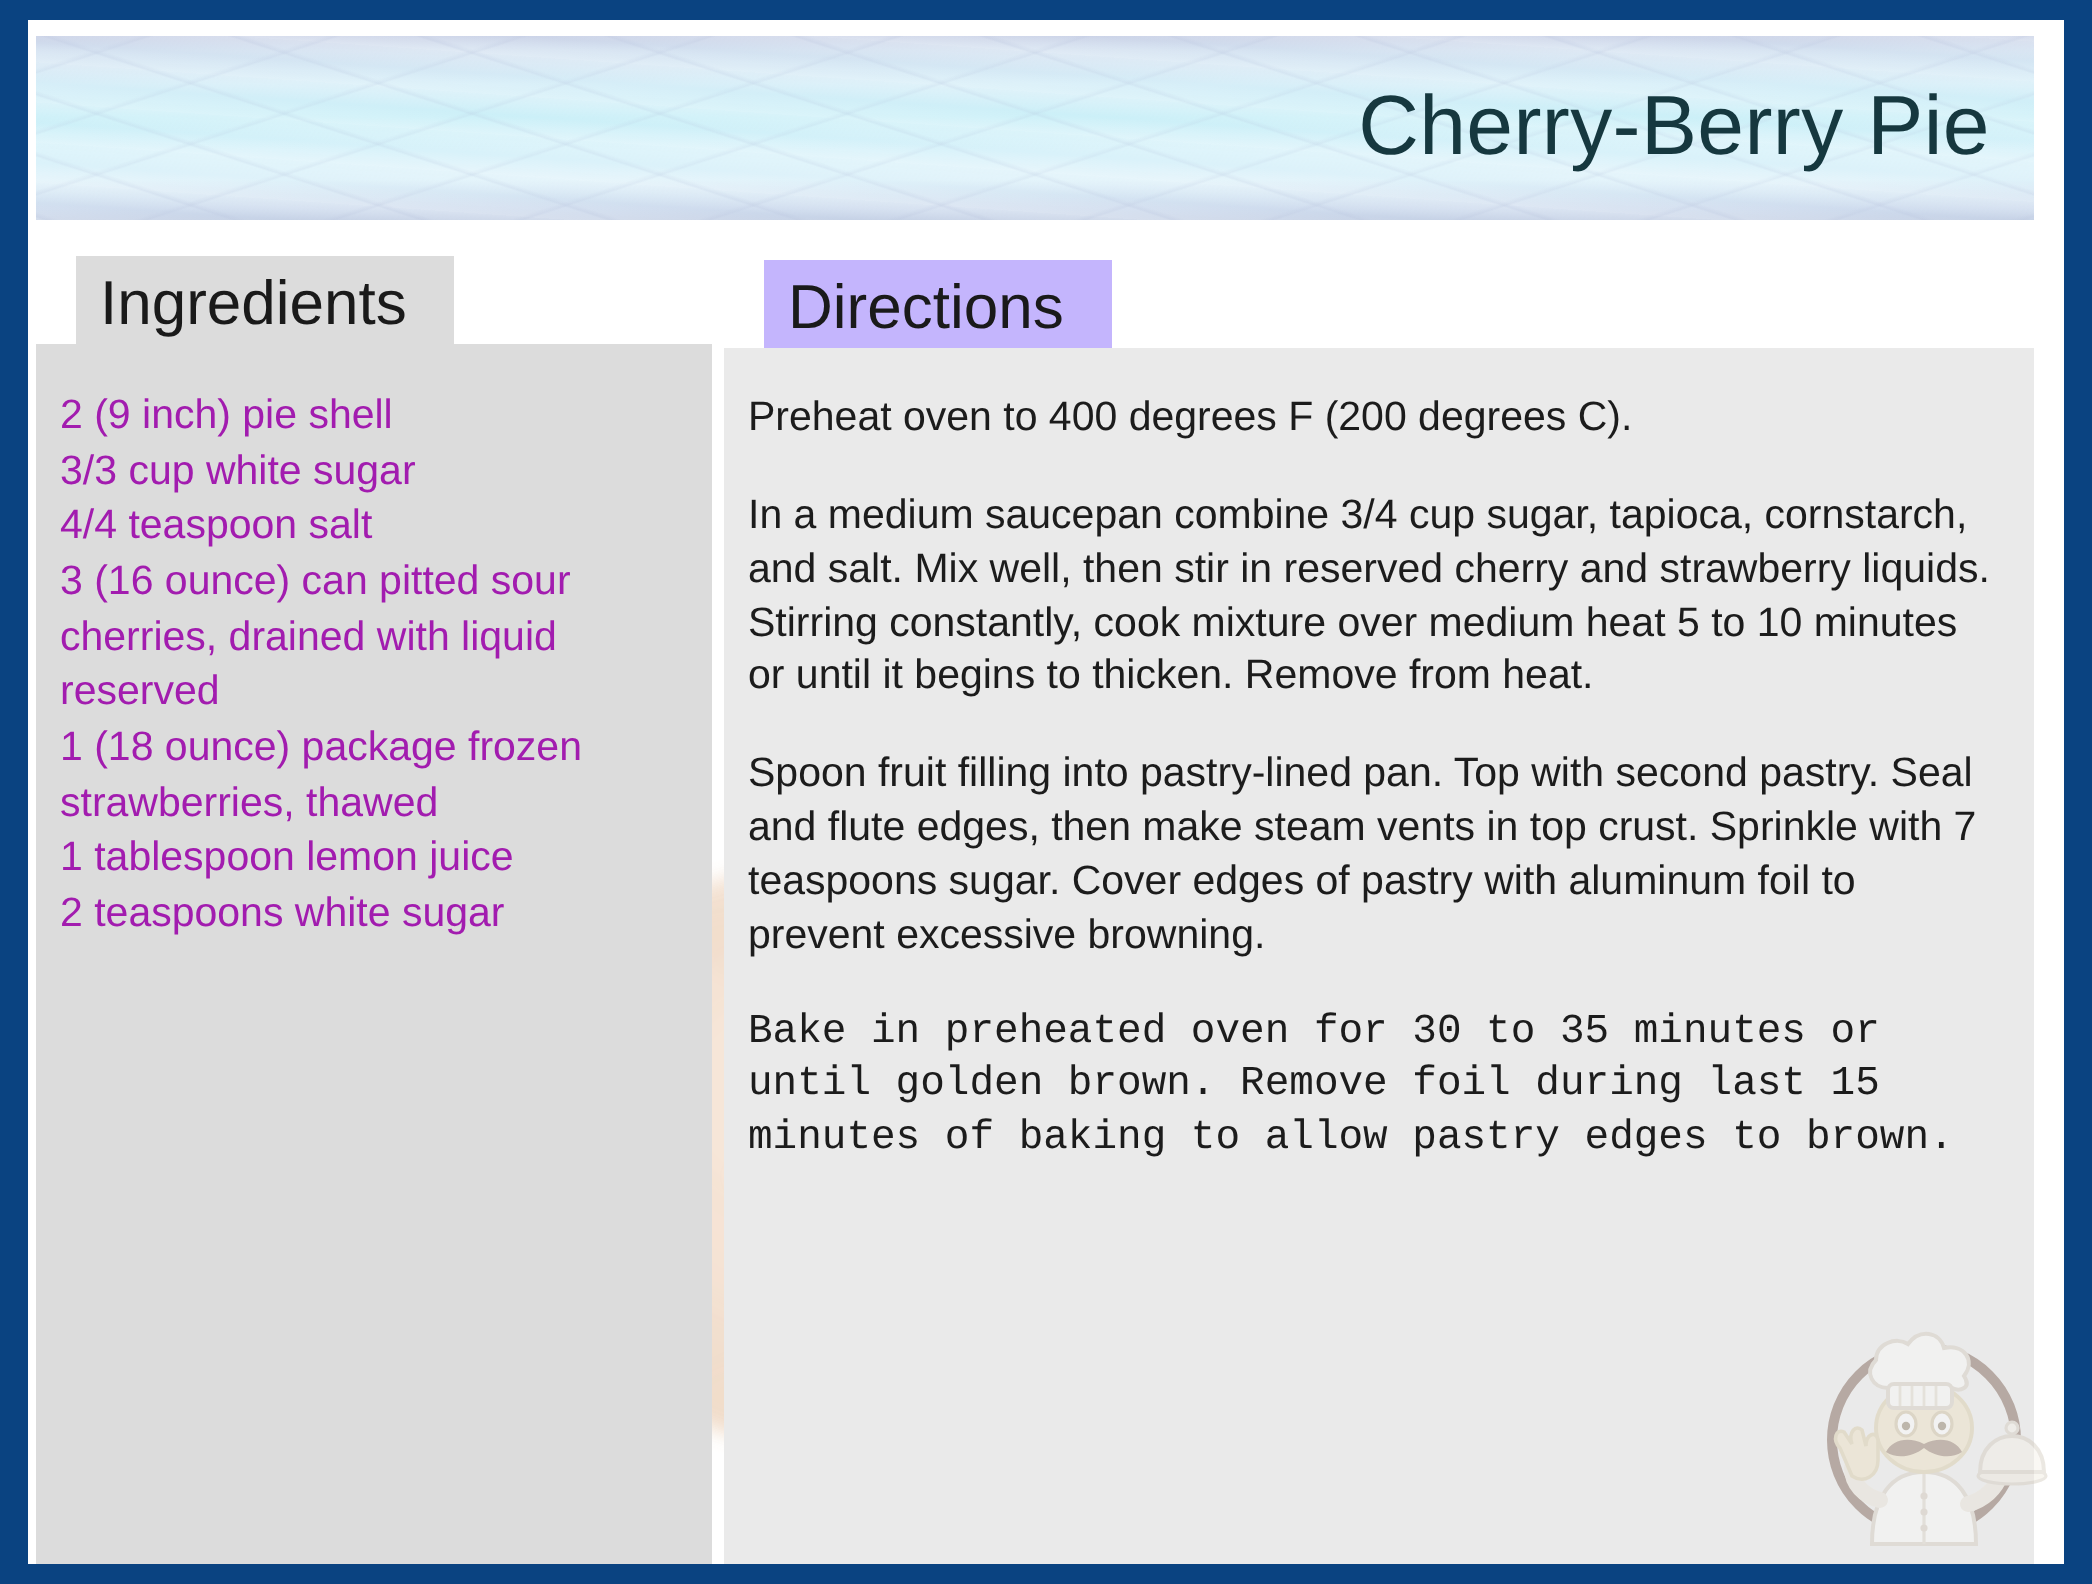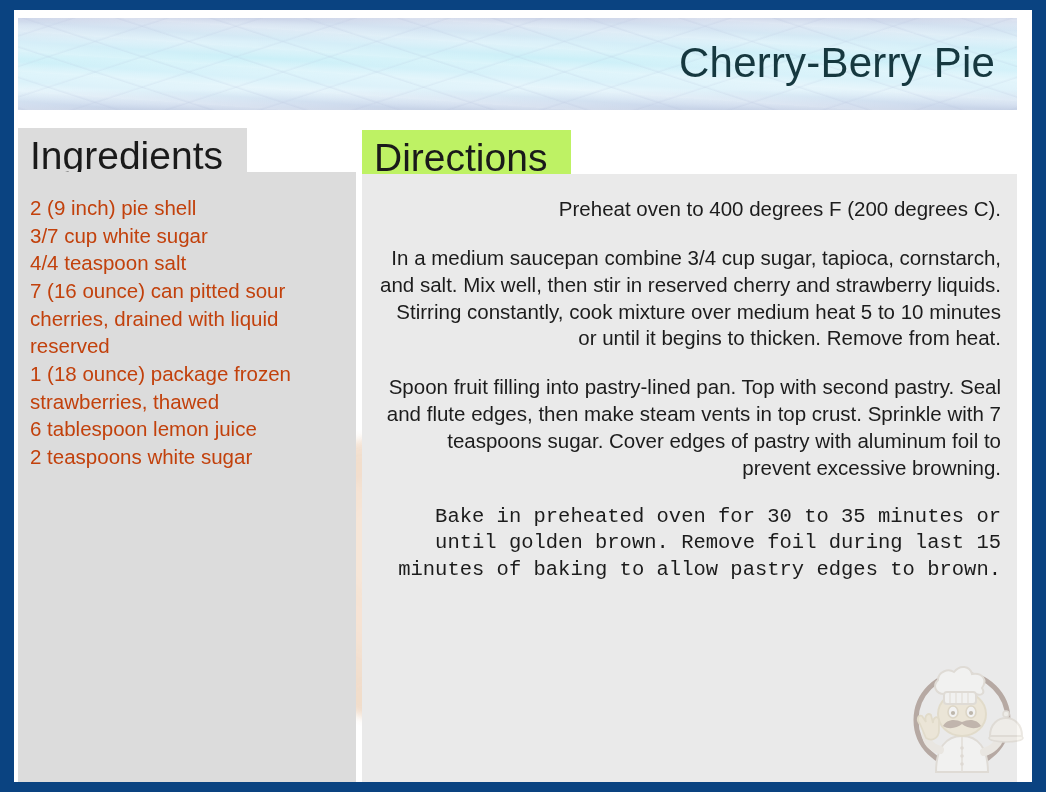--- a/index.html
+++ b/index.html
@@ -95,27 +95,28 @@
     height: 352px;
     pointer-events: none;
     opacity: .92;
   }
 
   
   .tab {
     position: absolute;
     background: #dcdcdc;
     color: #1a1a1a;
-    font-size: 39px;
+    font-size: 31px;
     line-height: 1;
     padding: 8px 24px 9px 12px;
     white-space: nowrap;
+    margin-left: 20px;
   }
   .tab-ingredients { left: 4px; top: 118px; }
-  .tab-directions  { left: 348px; top: 120px; background: #bef264; }
+  .tab-directions  { left: 348px; top: 120px; background: #c4b5fd; }
 
   
   .panel {
     position: absolute;
     overflow: hidden;
   }
   .panel-ingredients {
     left: 4px;
     top: 162px;
     width: 338px;
@@ -133,31 +134,31 @@
   .panel-body {
     position: relative;
     z-index: 2;
   }
 
   .ingredient-list {
     list-style: none;
     padding: 22px 10px 0 12px;
     font-size: 20.5px;
     line-height: 1.35;
-    color: #c2410c;
+    color: #a21caf;
   }
   .ingredient-list li { margin: 0; }
 
   .directions-body {
     padding: 22px 16px 0 12px;
     font-size: 20.5px;
     line-height: 1.31;
     color: #1c1c1c;
   }
-  .directions-body p { margin: 0 0 22px 0; text-align: right; }
+  .directions-body p { margin: 0 0 22px 0; }
   .directions-body p:last-child { margin-bottom: 0; font-family: Liberation Mono, monospace; }
 
   
   .chef-logo {
     position: absolute;
     right: 8px;
     bottom: 4px;
     width: 124px;
     height: 128px;
     opacity: .40;
@@ -241,25 +242,25 @@
         <path d="M258 170 C 262 192 266 212 272 232 L 258 234 C 252 214 250 194 248 172 Z" fill="url(#ventGrad)"></path>
       </g>
     </svg>
 
     <div class="tab tab-ingredients">Ingredients</div>
 
     <div class="panel panel-ingredients">
       <div class="panel-body">
         <ul class="ingredient-list" id="ingredient-list">
             <li>2 (9 inch)  pie shell</li>
-            <li>3/7 cup white sugar</li>
+            <li>3/3 cup white sugar</li>
             <li>4/4 teaspoon salt</li>
-            <li>7 (16 ounce) can pitted sour cherries, drained with liquid reserved</li>
+            <li>3 (16 ounce) can pitted sour cherries, drained with liquid reserved</li>
             <li>1 (18 ounce) package frozen strawberries, thawed</li>
-            <li>6 tablespoon lemon juice</li>
+            <li>1 tablespoon lemon juice</li>
             <li>2 teaspoons white sugar</li>
           </ul>
       </div>
     </div>
 
     <div class="tab tab-directions">Directions</div>
 
     <div class="panel panel-directions">
       <div class="panel-body directions-body" id="directions-body">
           <p>Preheat oven to 400 degrees F (200 degrees C).</p>

